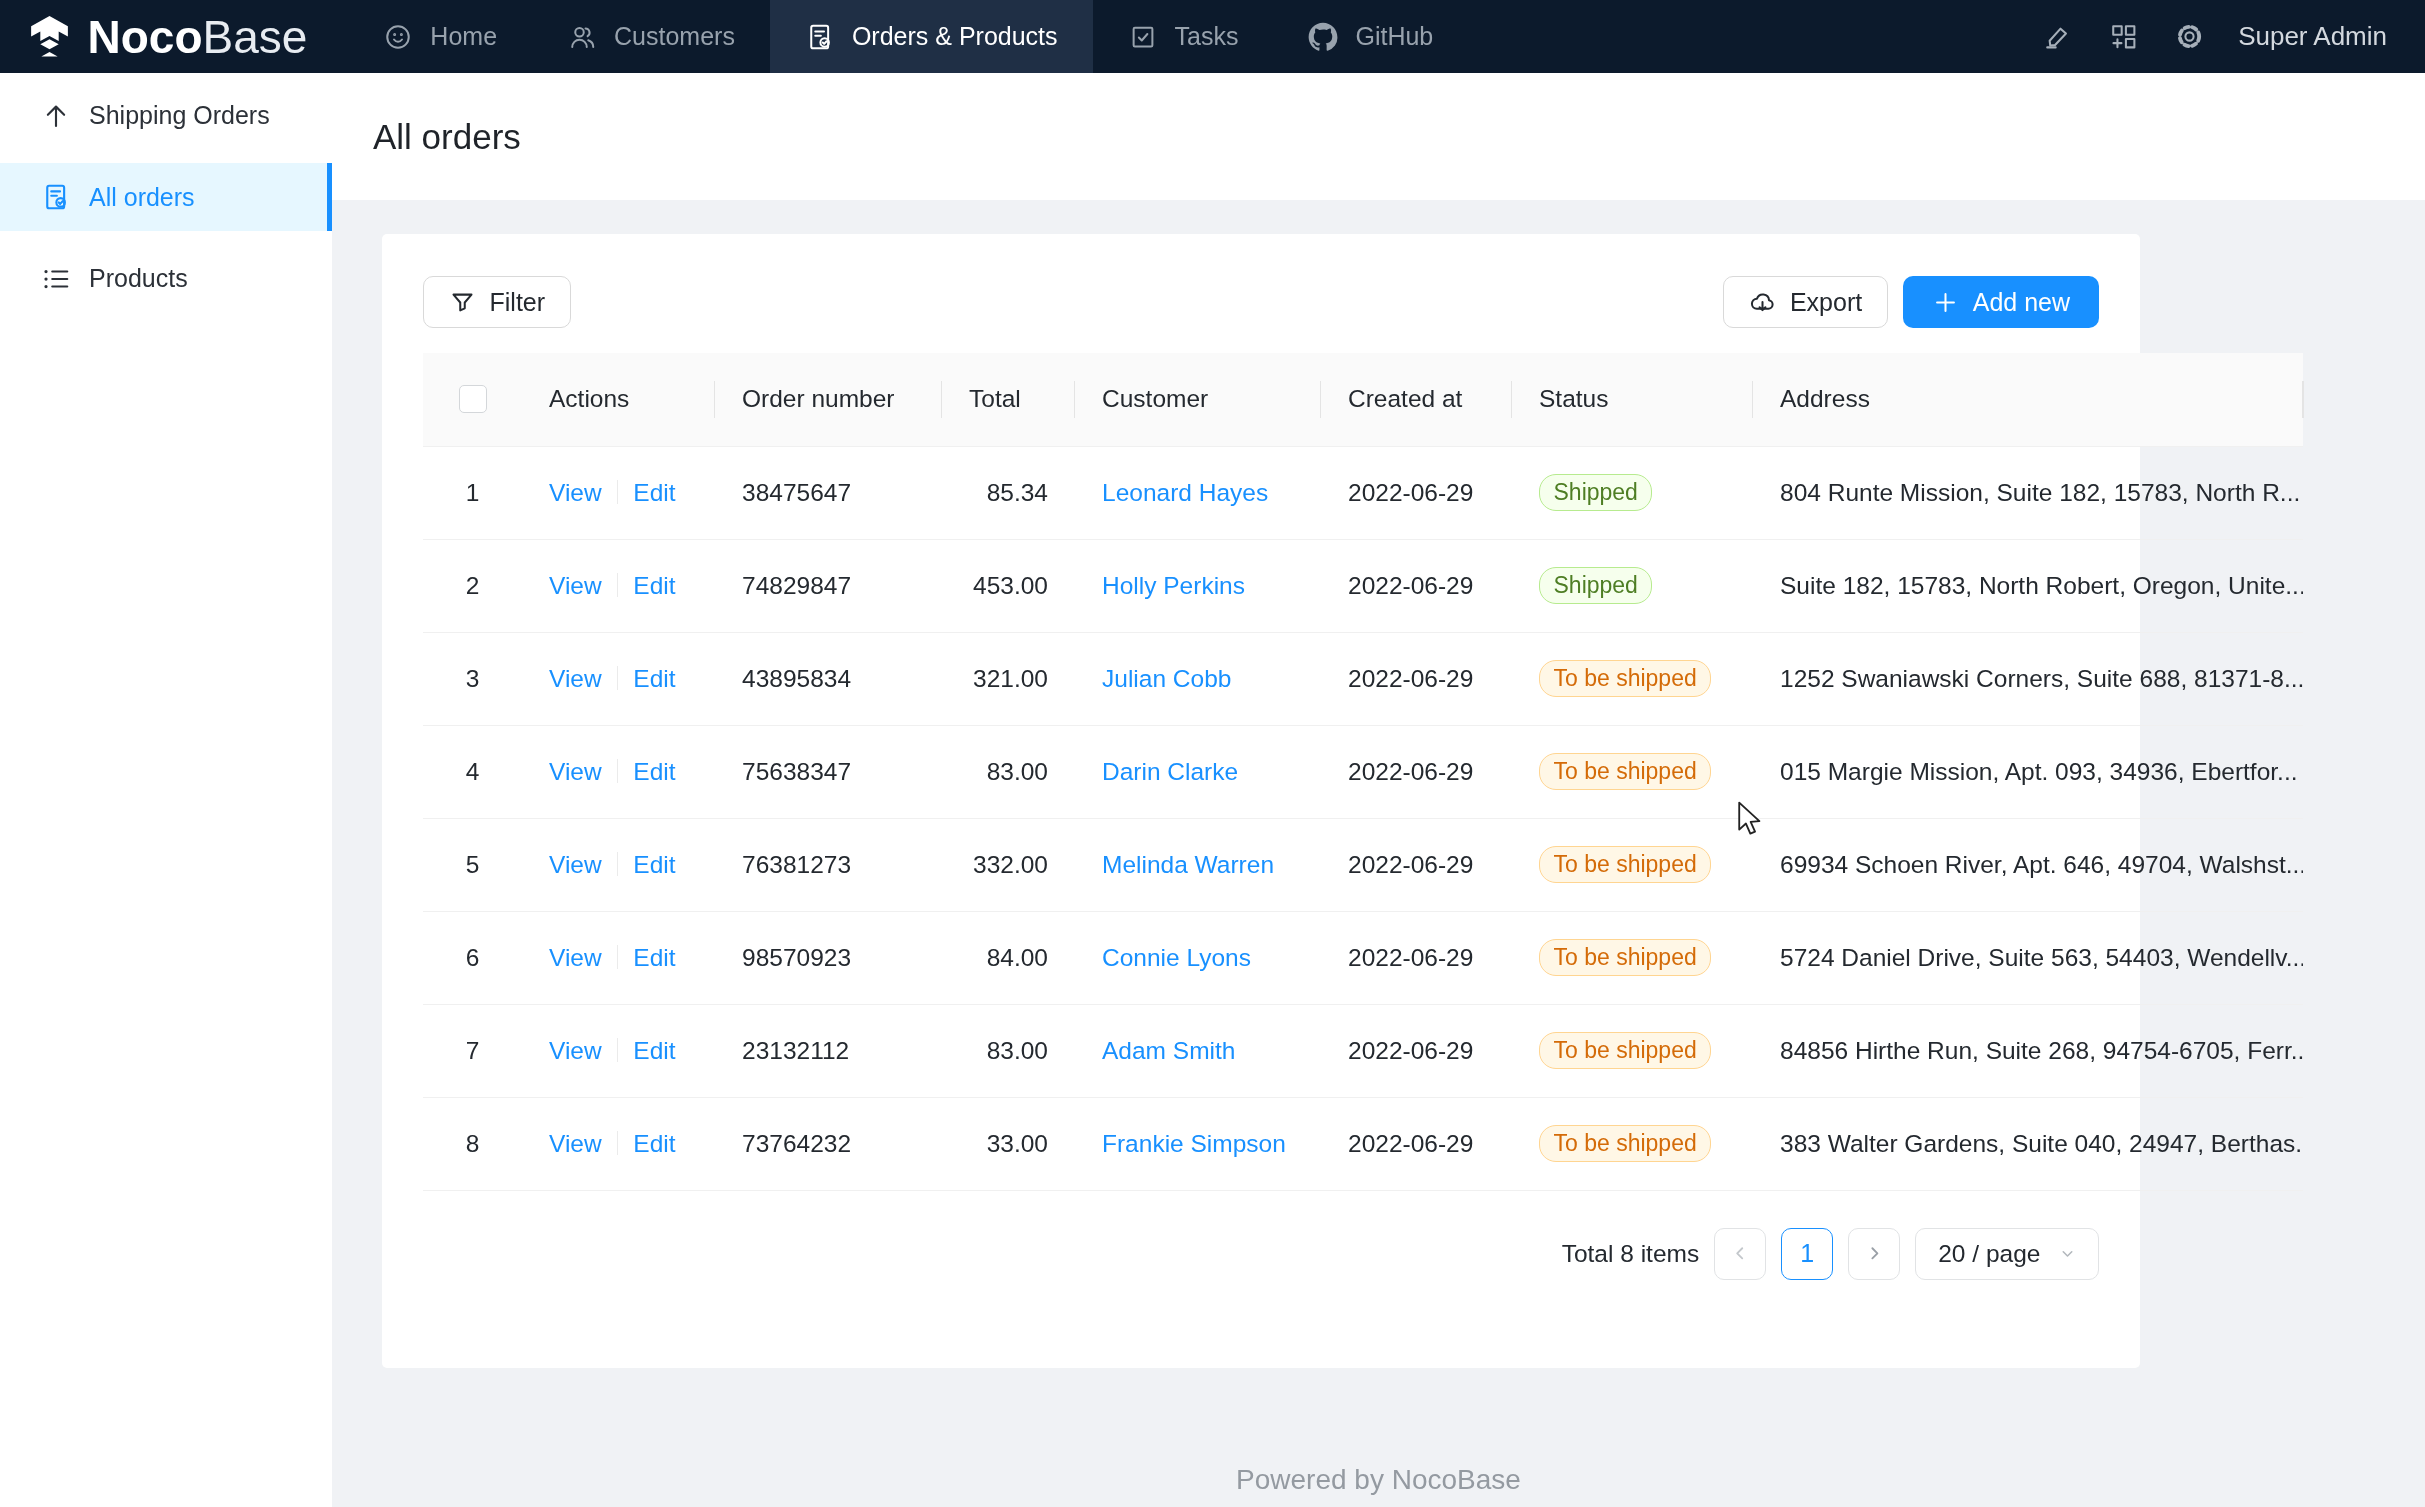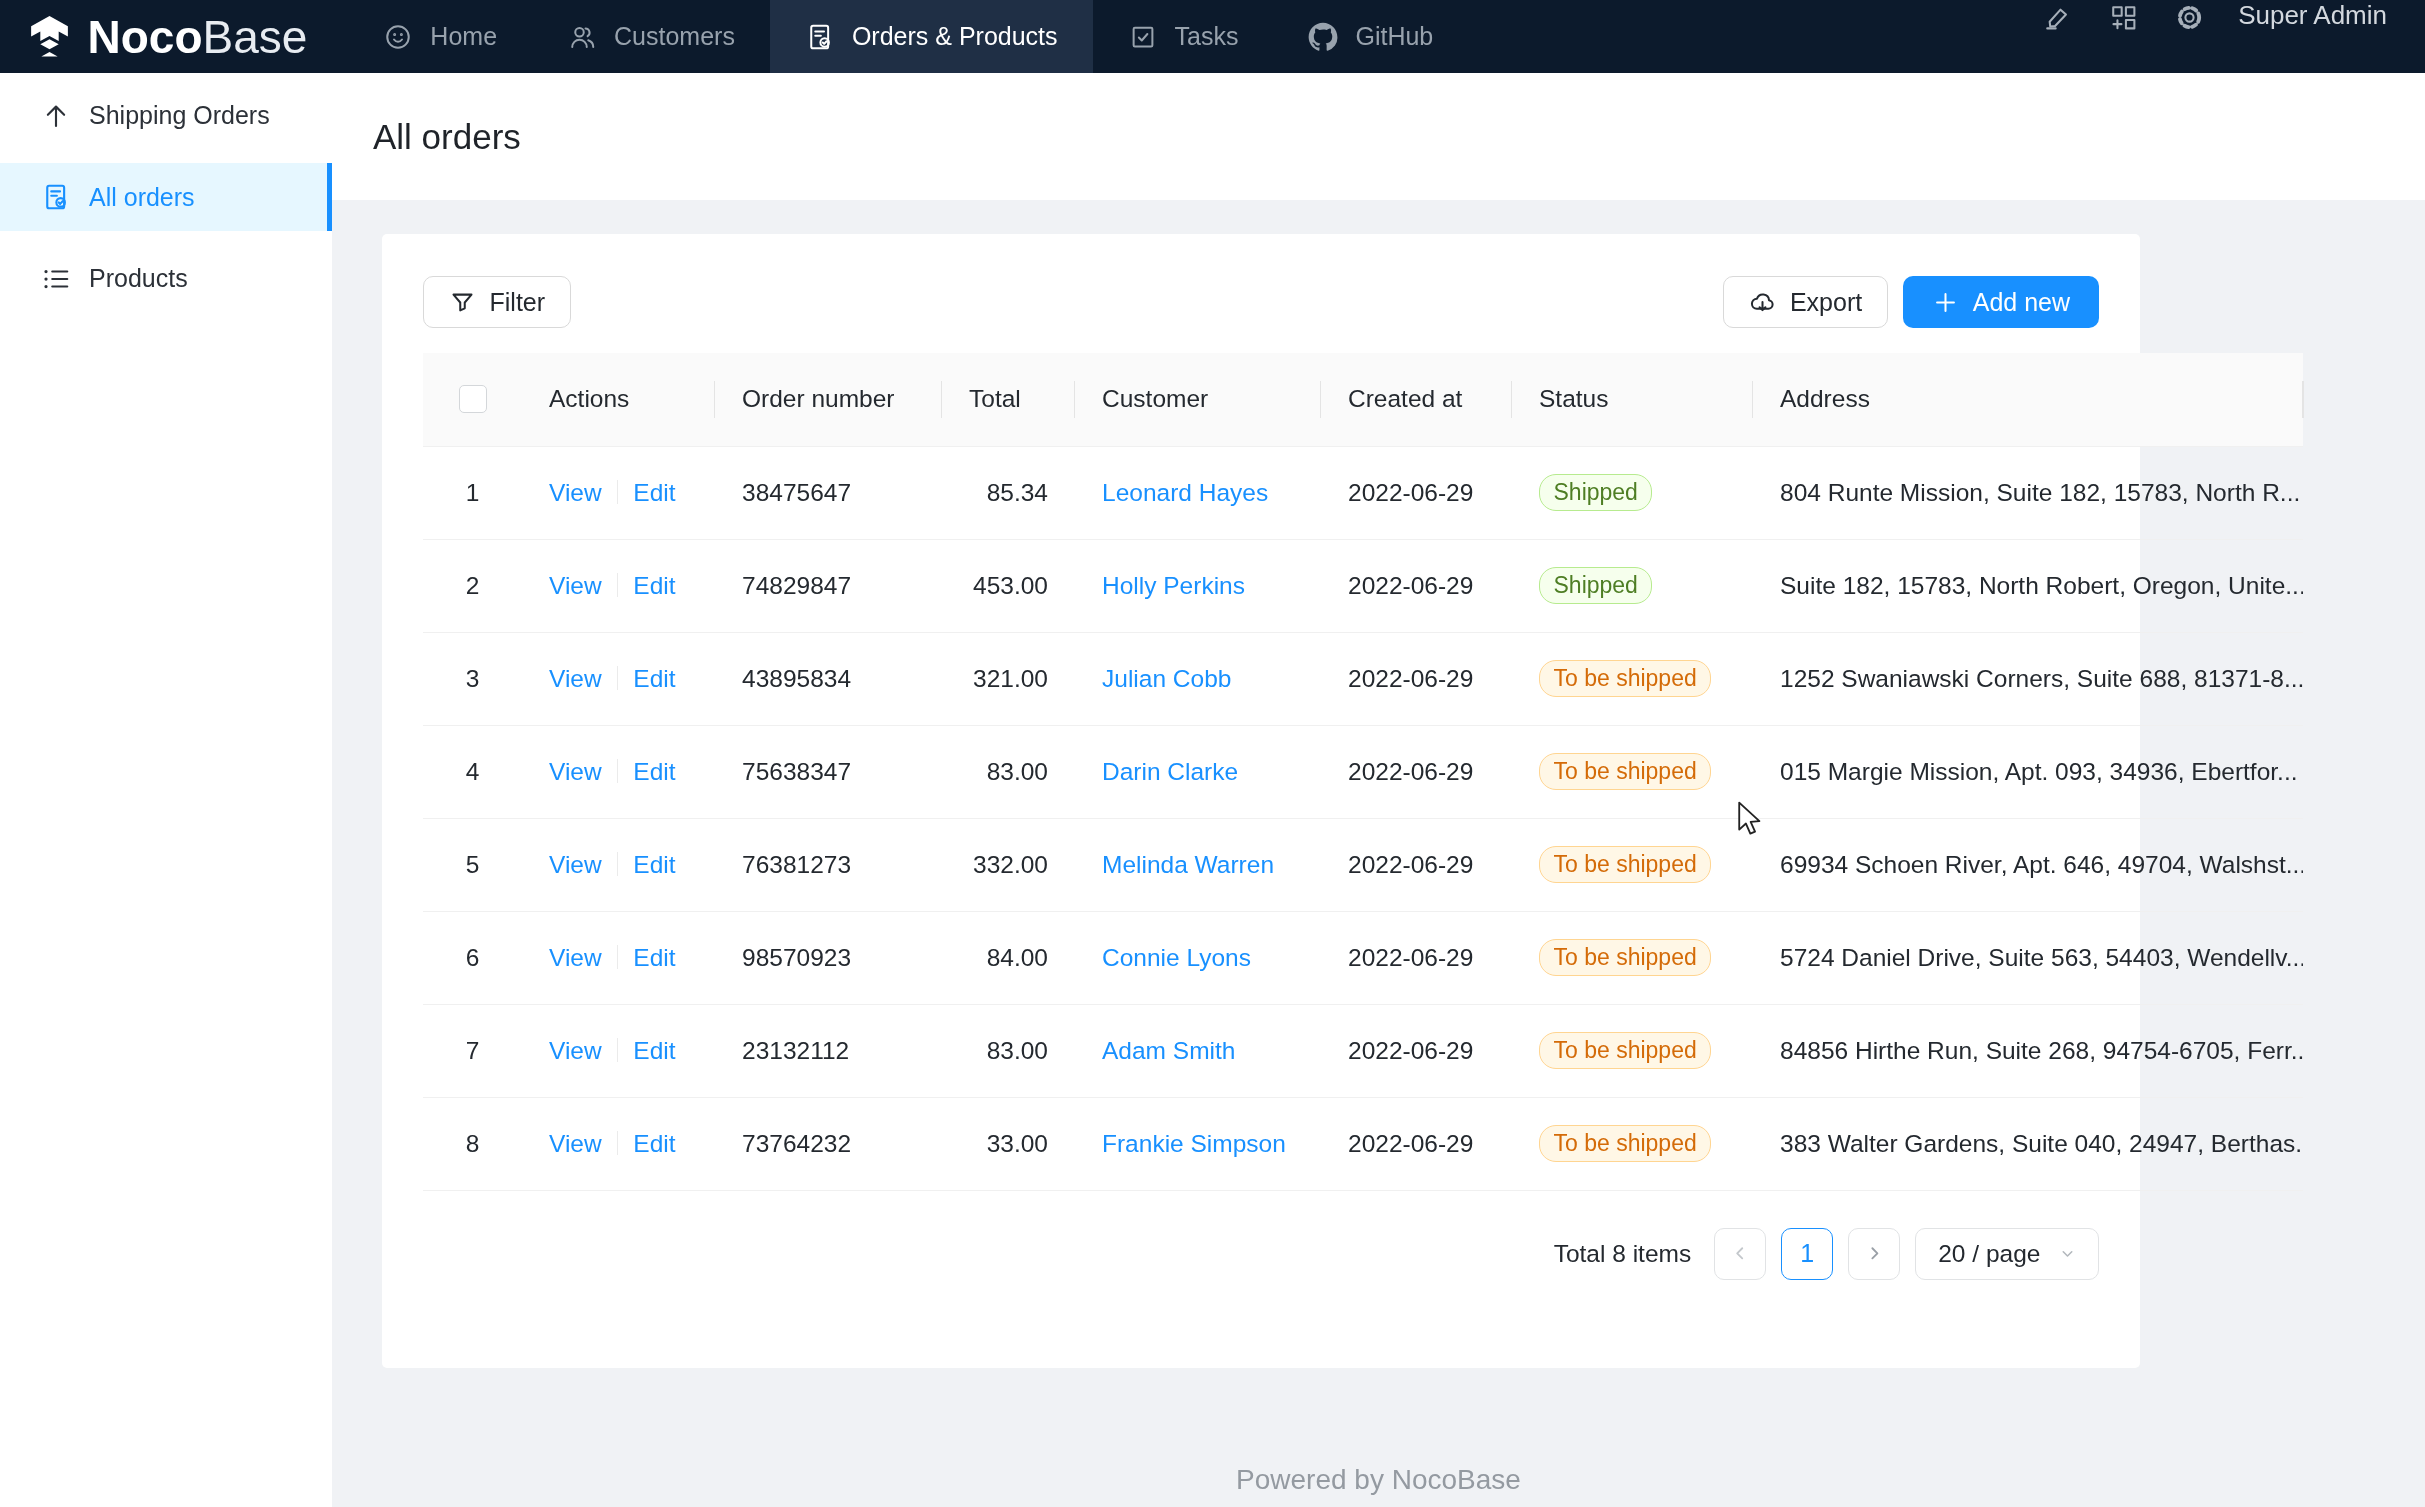--- a/index.html
+++ b/index.html
@@ -15,21 +15,21 @@
   .brand-text { font-size:46px; letter-spacing:0; white-space:nowrap; }
   .brand-noco { color:#ffffff; font-weight:700; }
   .brand-base { color:#e8ecf1; font-weight:300; }
   .nav-tabs { display:flex; margin-left:41px; }
   .nav-tab { display:flex; align-items:center; gap:17px; padding:0 35px;
     color:var(--nav-text,#98a2ad); font-size:25px; cursor:pointer; white-space:nowrap; }
   .nav-tab svg { width:30px; height:30px; stroke:currentColor; fill:none;
     stroke-width:1.6; stroke-linecap:round; stroke-linejoin:round; }
   .nav-tab.active { background:var(--tab-active-bg,#1f2f45); color:#ffffff; }
   .nav-tab .gh { fill:currentColor; stroke:none; }
-  .nav-right { margin-left:auto; display:flex; align-items:flex-start; gap:32px; padding-right:39px; }
+  .nav-right { margin-left:auto; display:flex; align-items:center; gap:32px; padding-right:39px; }
   .nav-icon-btn { width:34px; height:34px; display:flex; align-items:center; justify-content:center; cursor:pointer; }
   .nav-icon-btn svg { width:29px; height:29px; stroke:#a6afb9; fill:none;
     stroke-width:1.7; stroke-linecap:round; stroke-linejoin:round; }
   .nav-user { color:#d3d8de; font-size:26px; cursor:pointer; }
 
   
   .sidebar { position:absolute; left:0; top:73px; width:332px; height:1435px; background:#ffffff; }
   .menu { padding-top:8.5px; }
   .menu-item { height:68px; margin-bottom:13.5px; display:flex; align-items:center; gap:18px;
     padding-left:41px; font-size:25px; color:#2c3138; cursor:pointer; }
@@ -70,21 +70,21 @@
   .checkbox { width:28px; height:28px; border:1.7px solid #d4d7da; border-radius:5px; background:#fff; margin:0 auto; cursor:pointer; }
   a.link { color:var(--accent,#1890ff); text-decoration:none; cursor:pointer; }
   .action-sep { display:inline-block; width:1.7px; height:24px; background:#ebebeb; margin:0 15px; vertical-align:-3.4px; }
   .tag { display:inline-block; height:37px; line-height:34px; padding:0 13.5px; border-radius:17px;
     font-size:23px; border:1.7px solid transparent; }
   .tag-green { color:var(--tag-green-text,#4e7e24); background:#f6ffed; border-color:#b7eb8f; }
   .tag-orange { color:var(--tag-orange-text,#d46b08); background:#fff7e6; border-color:#ffd591; }
 
   
   .pagination { display:flex; align-items:center; justify-content:flex-end; gap:15px; margin-top:37px; }
-  .pg-total { font-size:24.5px; color:#24292f; margin-right:8px; }
+  .pg-total { font-size:24.5px; color:#24292f; margin-right:0; }
   .pg-btn { width:52px; height:52px; border:1.7px solid #e1e3e5; border-radius:10px; background:#fff;
     display:flex; align-items:center; justify-content:center; cursor:pointer; }
   .pg-btn svg { width:18.6px; height:18.6px; stroke:#9aa0a7; fill:none; stroke-width:2.4; stroke-linecap:round; stroke-linejoin:round; }
   .pg-btn.disabled svg { stroke:#c4c8cc; }
   .pg-current { width:52px; height:52px; border:1.7px solid var(--accent,#1890ff); border-radius:10px;
     color:var(--accent,#1890ff); background:#fff; display:flex; align-items:center; justify-content:center;
     font-size:25px; cursor:pointer; }
   .pg-size { height:52px; border:1.7px solid #e1e3e5; border-radius:10px; background:#fff;
     display:flex; align-items:center; gap:18.6px; padding:0 22px; font-size:24.5px; color:#24292f; cursor:pointer; }
   .pg-size svg { width:17px; height:17px; stroke:#b3b8bd; fill:none; stroke-width:2.2; stroke-linecap:round; stroke-linejoin:round; }

